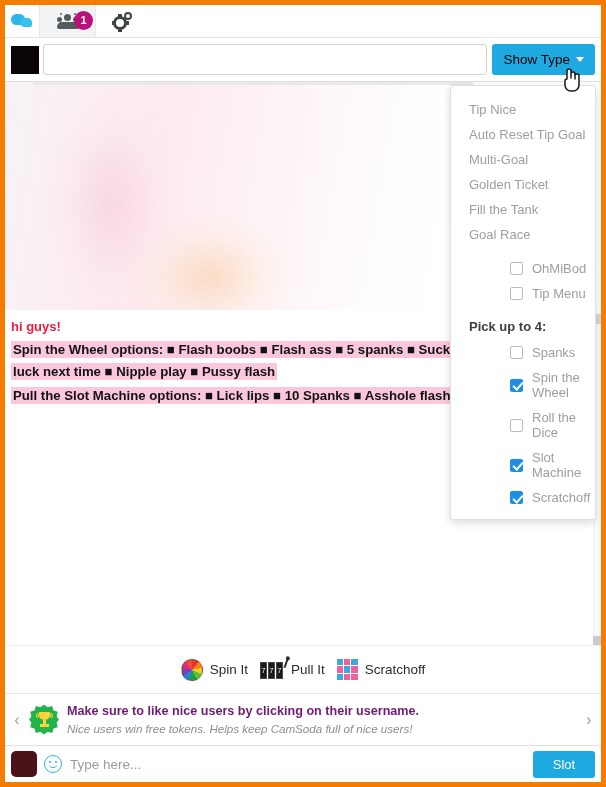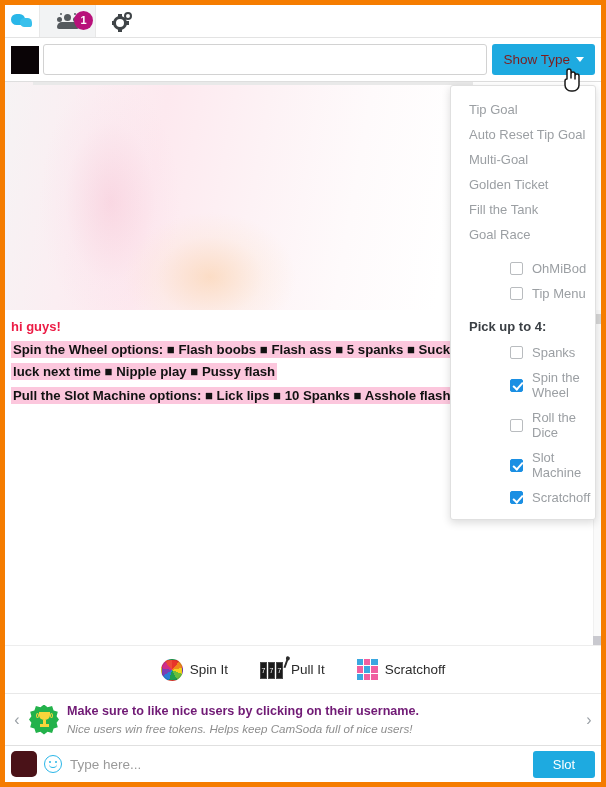--- a/index.html
+++ b/index.html
@@ -100,21 +100,21 @@
     flex: 1 1 auto; height: 31px;
     border: 1px solid #d2d2d2; border-radius: 3px;
     background: #fff; font-size: 13px;
     padding: 0 8px; color: #333;
     font-family: "Liberation Sans", sans-serif;
     outline: none;
   }
   .showtype-btn {
     flex: 0 0 auto;
     height: 31px; margin-left: 5px;
-    background: #1eaae0; color: #7f1d1d;
+    background: #1eaae0; color: #000000;
     border: none; border-radius: 3px;
     font-size: 13.5px;
     padding: 0 11px;
     cursor: pointer;
     font-family: "Liberation Sans", sans-serif;
     display: flex; align-items: center; gap: 6px;
   }
   .caret {
     width: 0; height: 0;
     border-left: 4px solid transparent;
@@ -180,21 +180,21 @@
     width: 8px; height: 10px; background: #c9c9cf;
   }
 
   
   .gamebar {
     position: absolute; left: 0; top: 640px;
     width: 596px; height: 48px;
     background: #ffffff;
     border-top: 1px solid #ededed;
     display: flex; align-items: center; justify-content: center;
-    gap: 32px;
+    gap: 12px;
   }
   .game-item {
     display: flex; align-items: center; gap: 7px;
     font-size: 13.5px; color: #2b2b2b; cursor: pointer;
   }
   .ico-wheel {
     width: 22px; height: 22px; border-radius: 50%;
     background: conic-gradient(
       #e8342a 0deg 40deg, #f0861c 40deg 78deg, #f3d21a 78deg 112deg,
       #67c03a 112deg 152deg, #1d9e4e 152deg 196deg, #2b7fd4 196deg 236deg,
@@ -479,21 +479,21 @@
     <div class="smiley">
       <span class="eye eL"></span>
         <span class="eye eR"></span>
         <span class="mouth"></span>
     </div>
     <input class="chat-input" type="text" placeholder="Type here..." style="">
     <button class="send-btn">Slot</button>
   </div>
 
   <div class="dropdown">
-    <div class="dd-item">Tip Goal</div>
+    <div class="dd-item">Tip Nice</div>
     <div class="dd-item">Auto Reset Tip Goal</div>
     <div class="dd-item">Multi-Goal</div>
     <div class="dd-item">Golden Ticket</div>
     <div class="dd-item">Fill the Tank</div>
     <div class="dd-item">Goal Race</div>
 
     <div class="dd-gap"></div>
 
     <div class="dd-check">
       <span class="cbox"></span>

